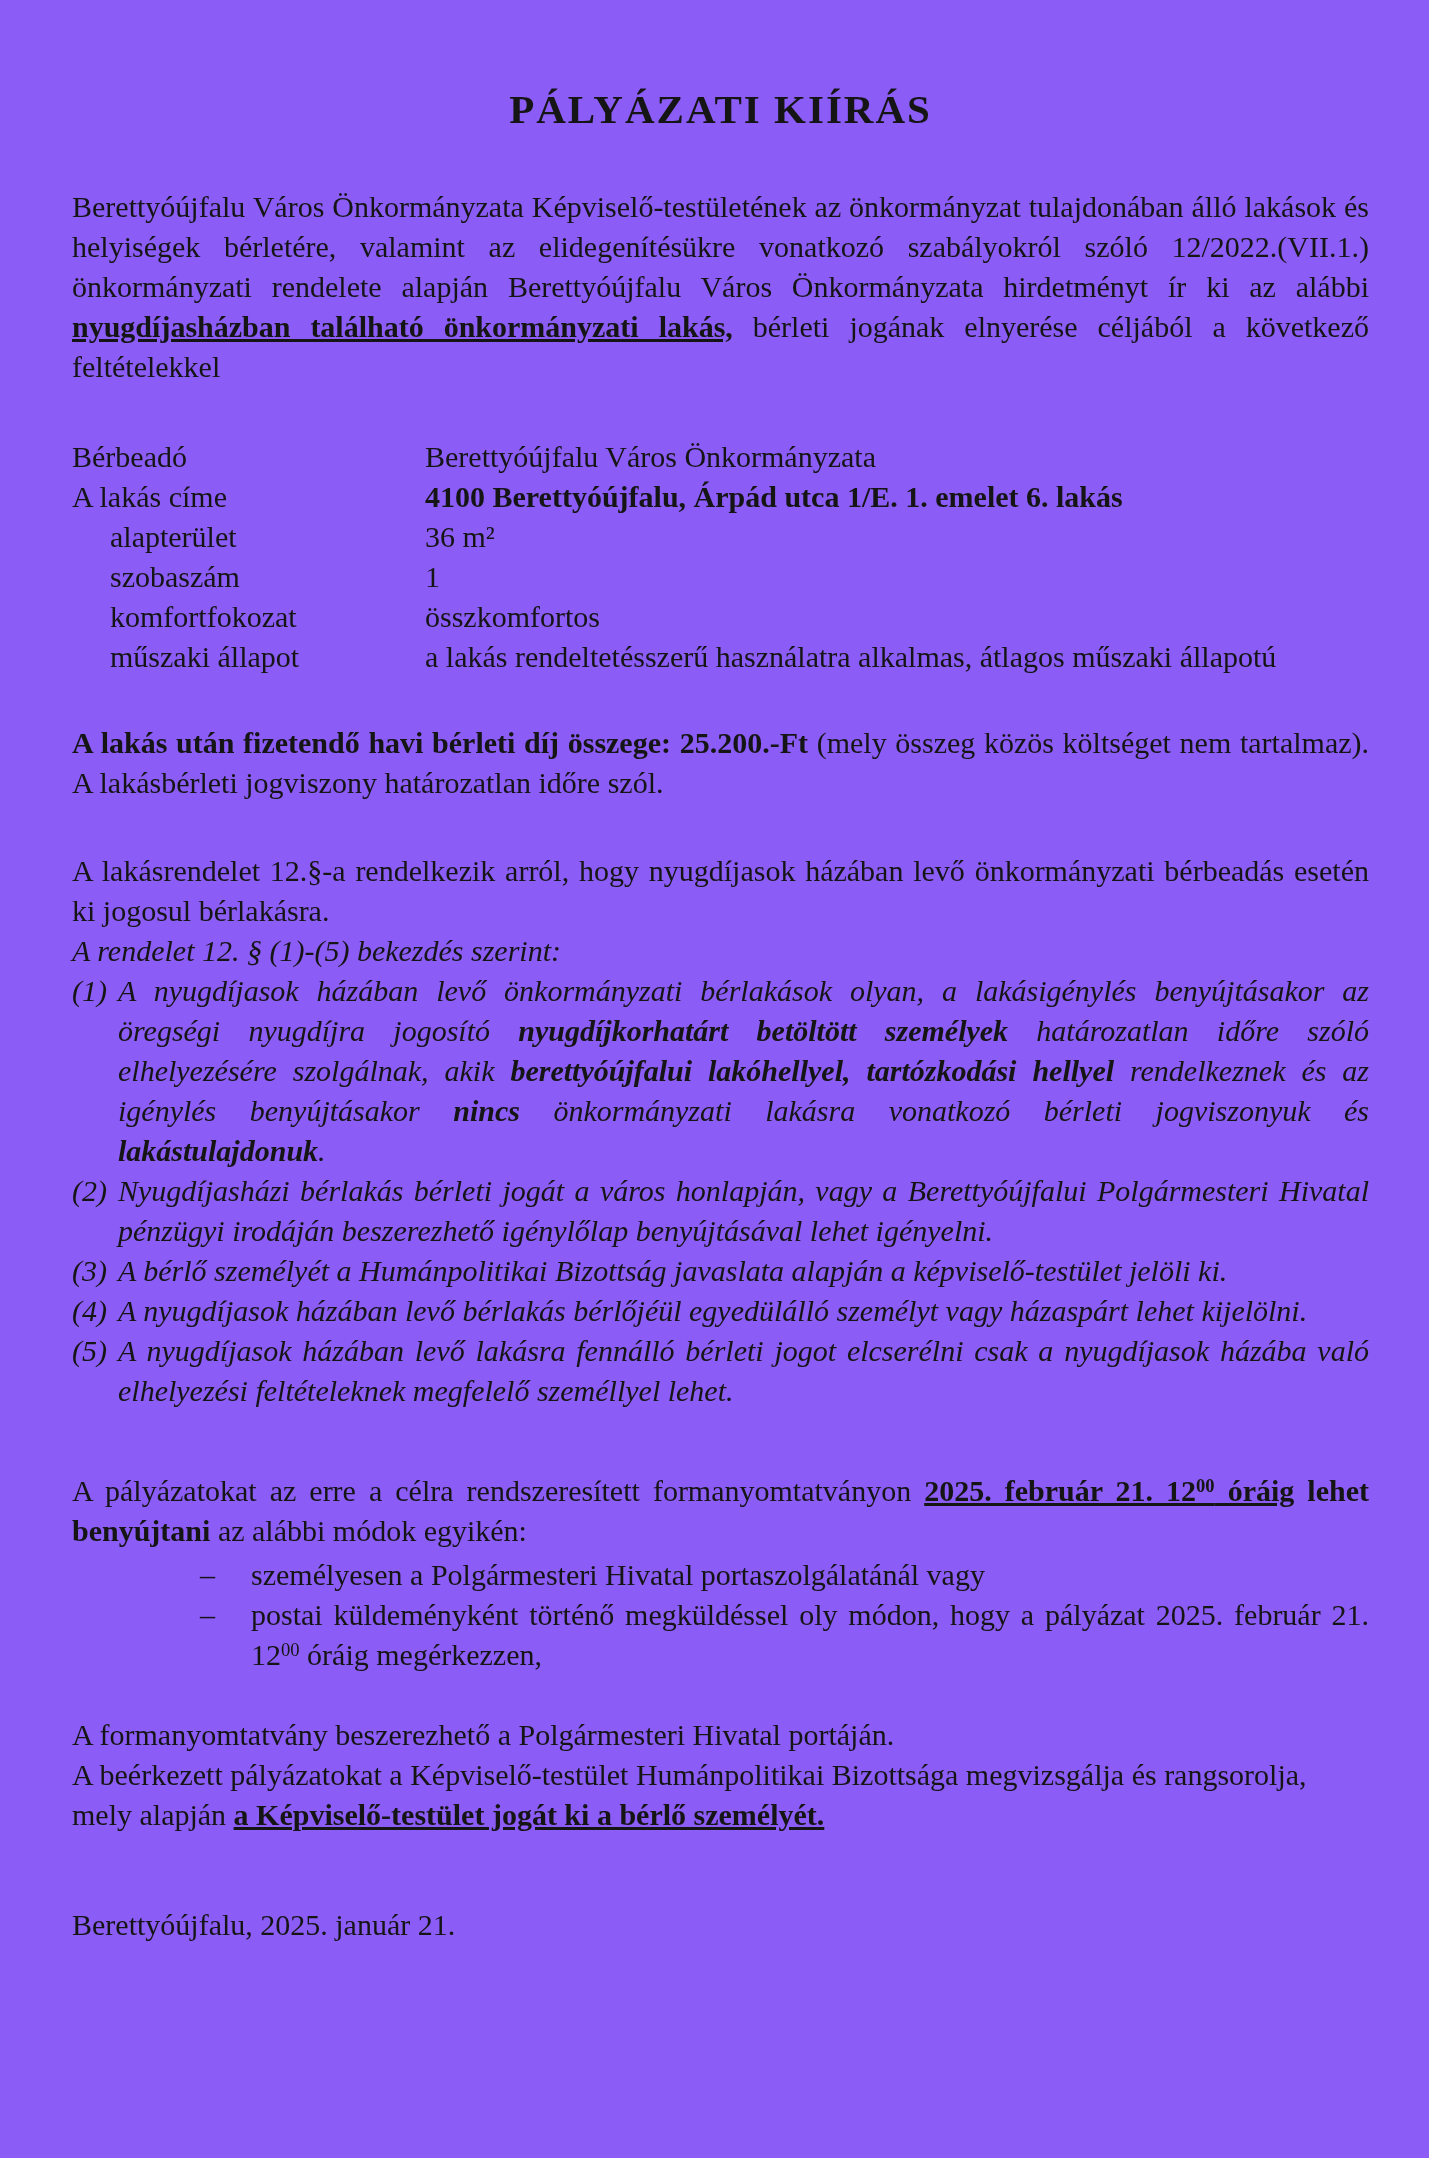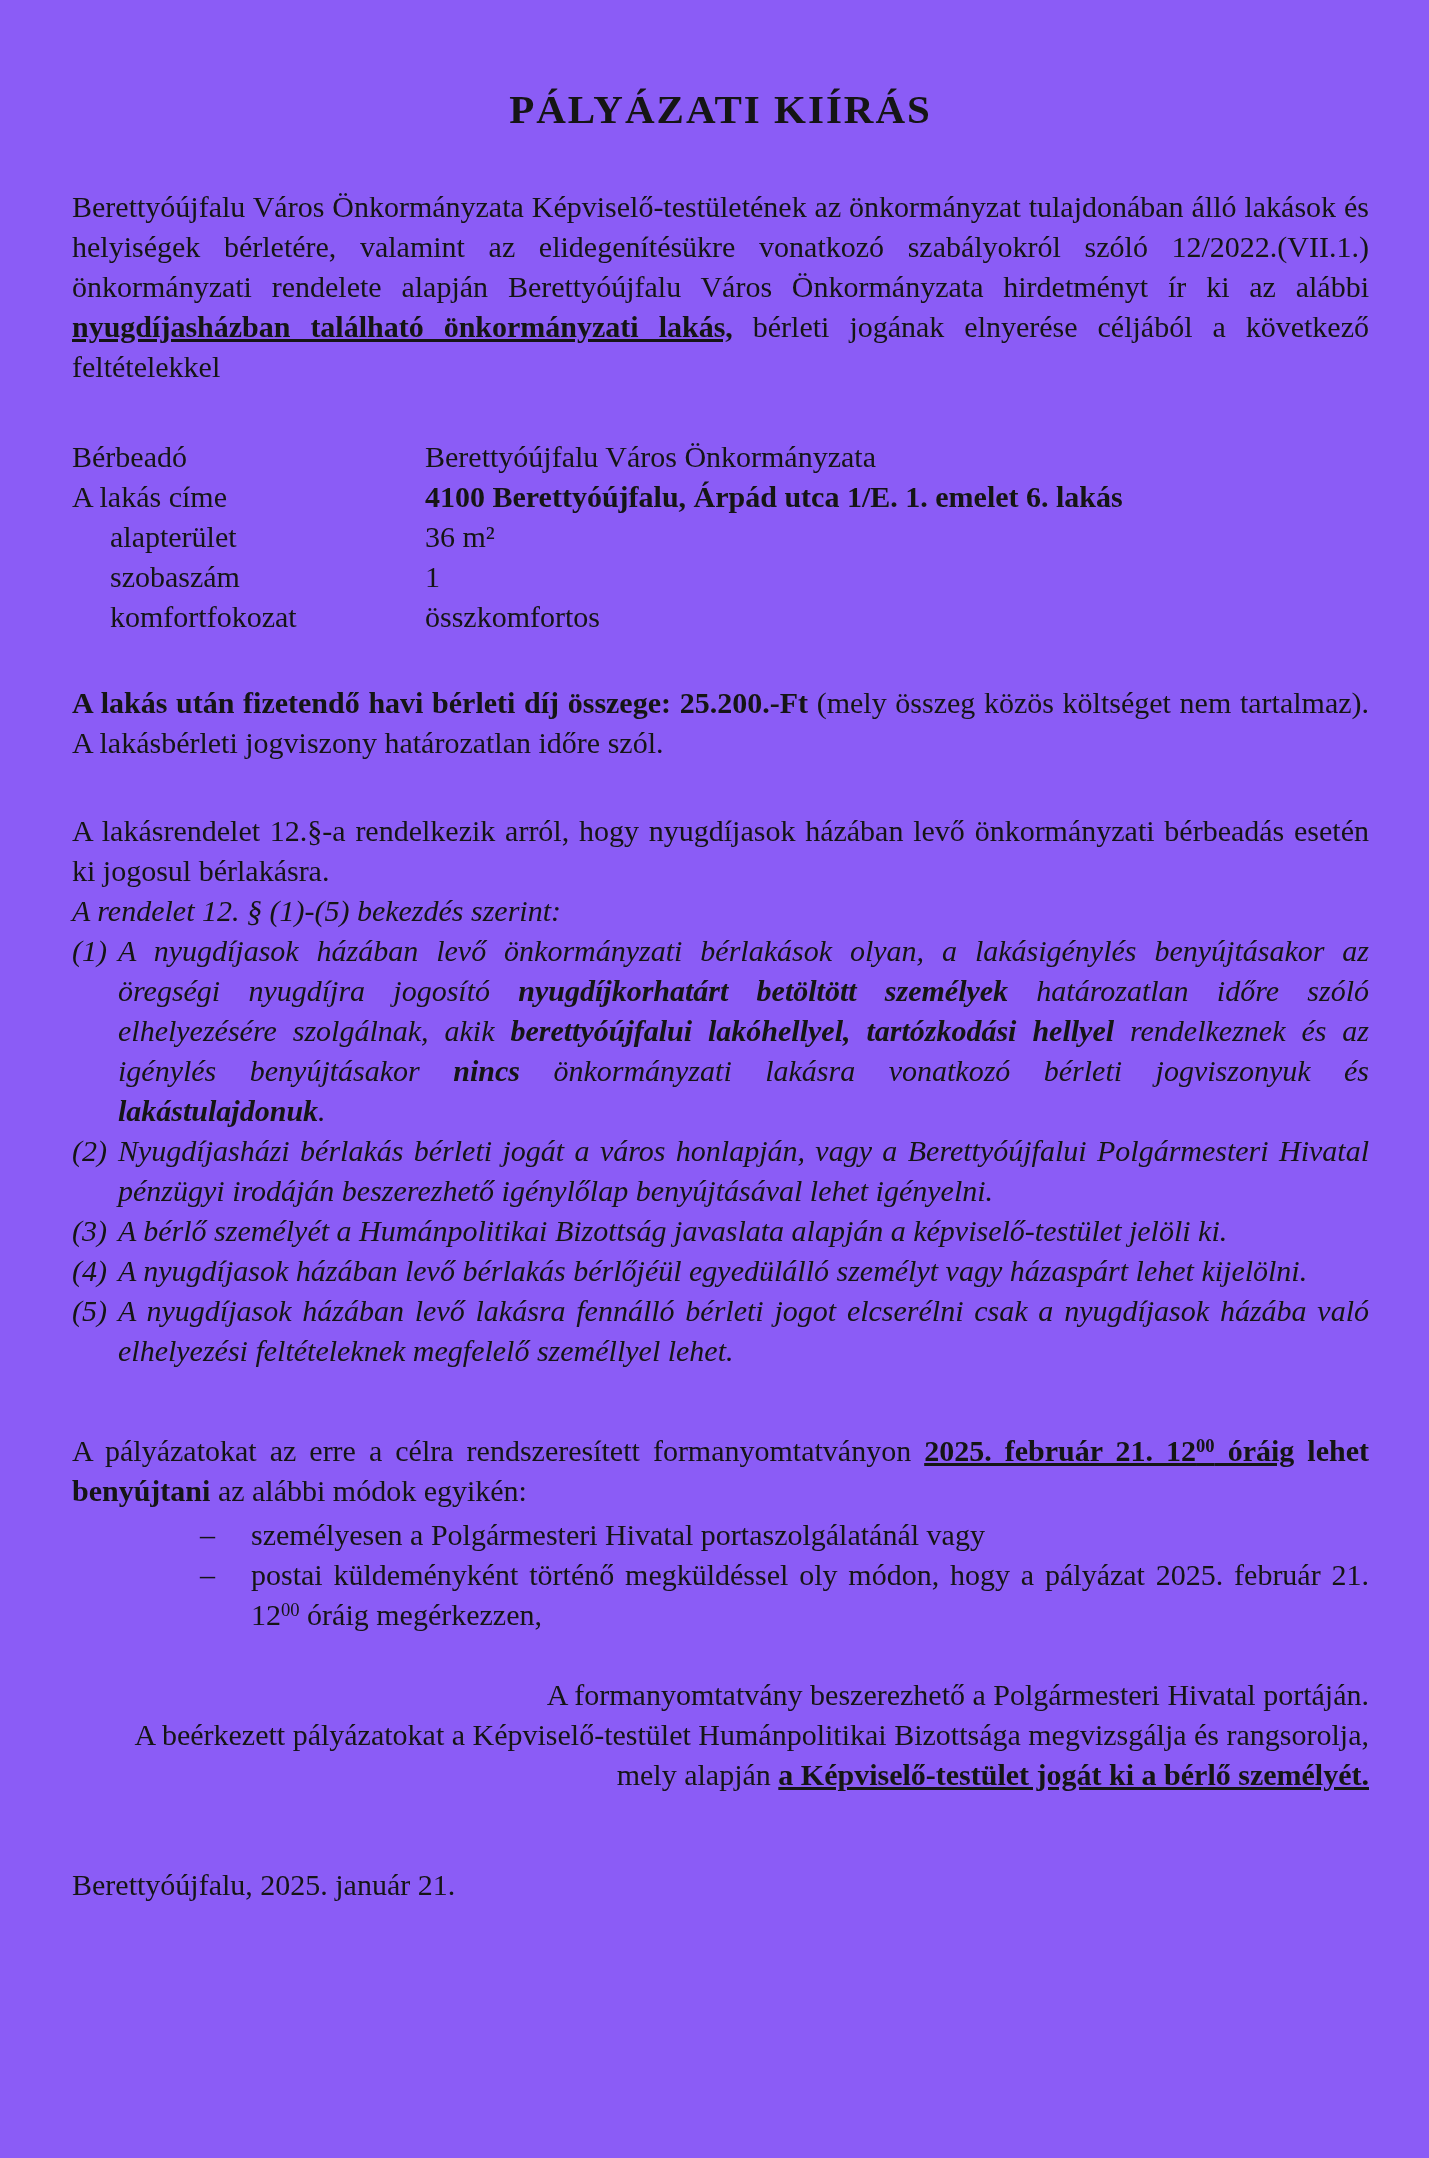--- a/index.html
+++ b/index.html
@@ -59,21 +59,21 @@
     display: inline-block;
     width: 46px;
     margin-left: -46px;
   }
   .submission { margin-top: 60px; }
   .methods { margin: 4px 0 0 128px; }
   .mitem { display: flex; text-align: justify; }
   .mmark { flex: 0 0 51px; }
   .mtext { flex: 1 1 auto; }
   .closing { margin-top: 40px; text-align: center; }
-  .closing p { text-align: right; }
+  .closing p { text-align: left; }
   .dateline { margin-top: 70px; text-align: left; }
 </style>
 </head>
 <body>
 
 <div class="page">
 
   <h1 class="title">PÁLYÁZATI KIÍRÁS</h1>
 
   <p class="justify intro"><span>Berettyóújfalu Város Önkormányzata Képviselő-testületének az önkormányzat tulajdonában álló lakások és helyiségek bérletére, valamint az elidegenítésükre vonatkozó szabályokról szóló 12/2022.(VII.1.) önkormányzati rendelete alapján Berettyóújfalu Város Önkormányzata hirdetményt ír ki az alábbi </span><span class="bu">nyugdíjasházban található önkormányzati lakás,</span><span> bérleti jogának elnyerése céljából a következő feltételekkel</span></p>
@@ -91,20 +91,24 @@
       <div class="dlabel ind">alapterület</div>
       <div class="dvalue">36 m²</div>
     </div>
     <div class="drow">
       <div class="dlabel ind">szobaszám</div>
       <div class="dvalue">1</div>
     </div>
     <div class="drow">
       <div class="dlabel ind">komfortfokozat</div>
       <div class="dvalue">összkomfortos</div>
+    </div>
+    <div class="drow">
+      <div class="dlabel ind">műszaki állapot</div>
+      <div class="dvalue">a lakás rendeltetésszerű használatra alkalmas, átlagos műszaki állapotú</div>
     </div>
   </div>
 
   <p class="justify rent"><span class="b">A lakás után fizetendő havi bérleti díj összege: 25.200.-Ft</span><span> (mely összeg közös költséget nem tartalmaz). A lakásbérleti jogviszony határozatlan időre szól.</span></p>
 
   <p class="justify rule-intro">A lakásrendelet 12.§-a rendelkezik arról, hogy nyugdíjasok házában levő önkormányzati bérbeadás esetén ki jogosul bérlakásra.</p>
   <p class="rule-sub">A rendelet 12. § (1)-(5) bekezdés szerint:</p>
 
   <div>
     <p class="clause"><span class="cnum">(1)</span><span>A nyugdíjasok házában levő önkormányzati bérlakások olyan, a lakásigénylés benyújtásakor az öregségi nyugdíjra jogosító </span><span class="bi">nyugdíjkorhatárt betöltött személyek</span><span> határozatlan időre szóló elhelyezésére szolgálnak, akik </span><span class="bi">berettyóújfalui lakóhellyel, tartózkodási hellyel</span><span> rendelkeznek és az igénylés benyújtásakor </span><span class="bi">nincs</span><span> önkormányzati lakásra vonatkozó bérleti jogviszonyuk és </span><span class="bi">lakástulajdonuk</span><span>.</span></p>

